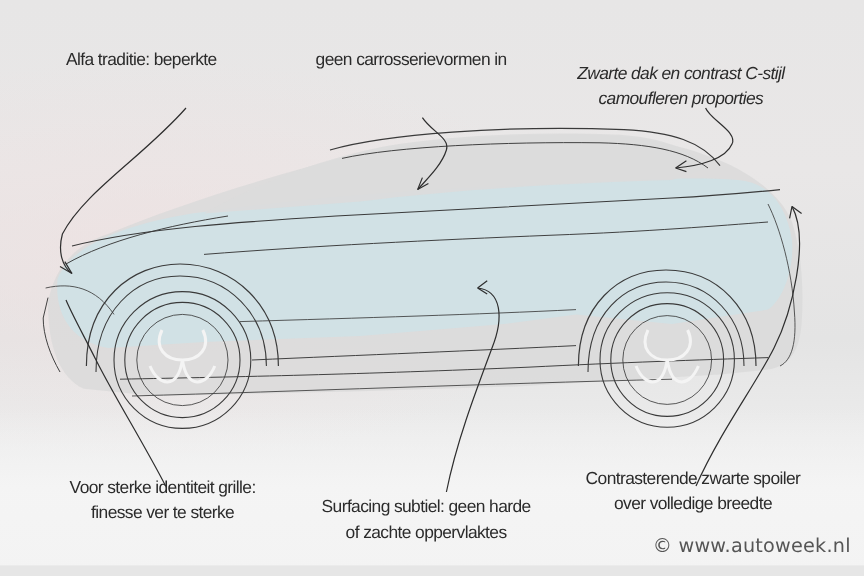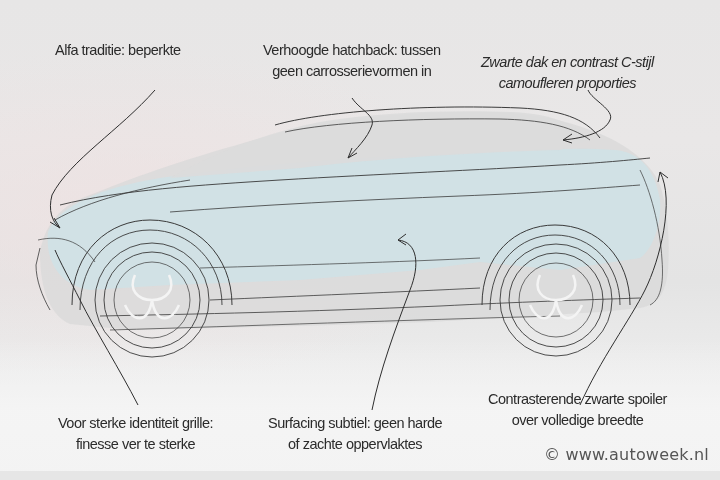--- a/index.html
+++ b/index.html
@@ -129,28 +129,27 @@
 
       <path d="M580,405 C600,360 630,320 645,290 C660,260 675,200 660,172"></path>
       <path d="M660,172 L658,182 M660,172 L668,178"></path>
     </g>
   </svg>
 
   <div class="label" style="left:55px; top:40px;">
     <span>Alfa traditie: beperkte</span>
   </div>
   <div class="label" style="left:263px; top:40px;">
-    <span>Verhoogde hatchback: tussen</span>
     <span>geen carrosserievormen in</span>
   </div>
   <div class="label" style="left:481px; top:52px;font-style:italic;">
     <span>Zwarte dak en contrast C-stijl</span>
     <span>camoufleren proporties</span>
   </div>
-  <div class="label" style="left:58px; top:413px;">
+  <div class="label" style="left:58px; top:397px;">
     <span>Voor sterke identiteit grille:</span>
     <span>finesse ver te sterke</span>
   </div>
   <div class="label" style="left:268px; top:413px;">
     <span>Surfacing subtiel: geen harde</span>
     <span>of zachte oppervlaktes</span>
   </div>
   <div class="label" style="left:488px; top:389px;">
     <span>Contrasterende zwarte spoiler</span>
     <span>over volledige breedte</span>

